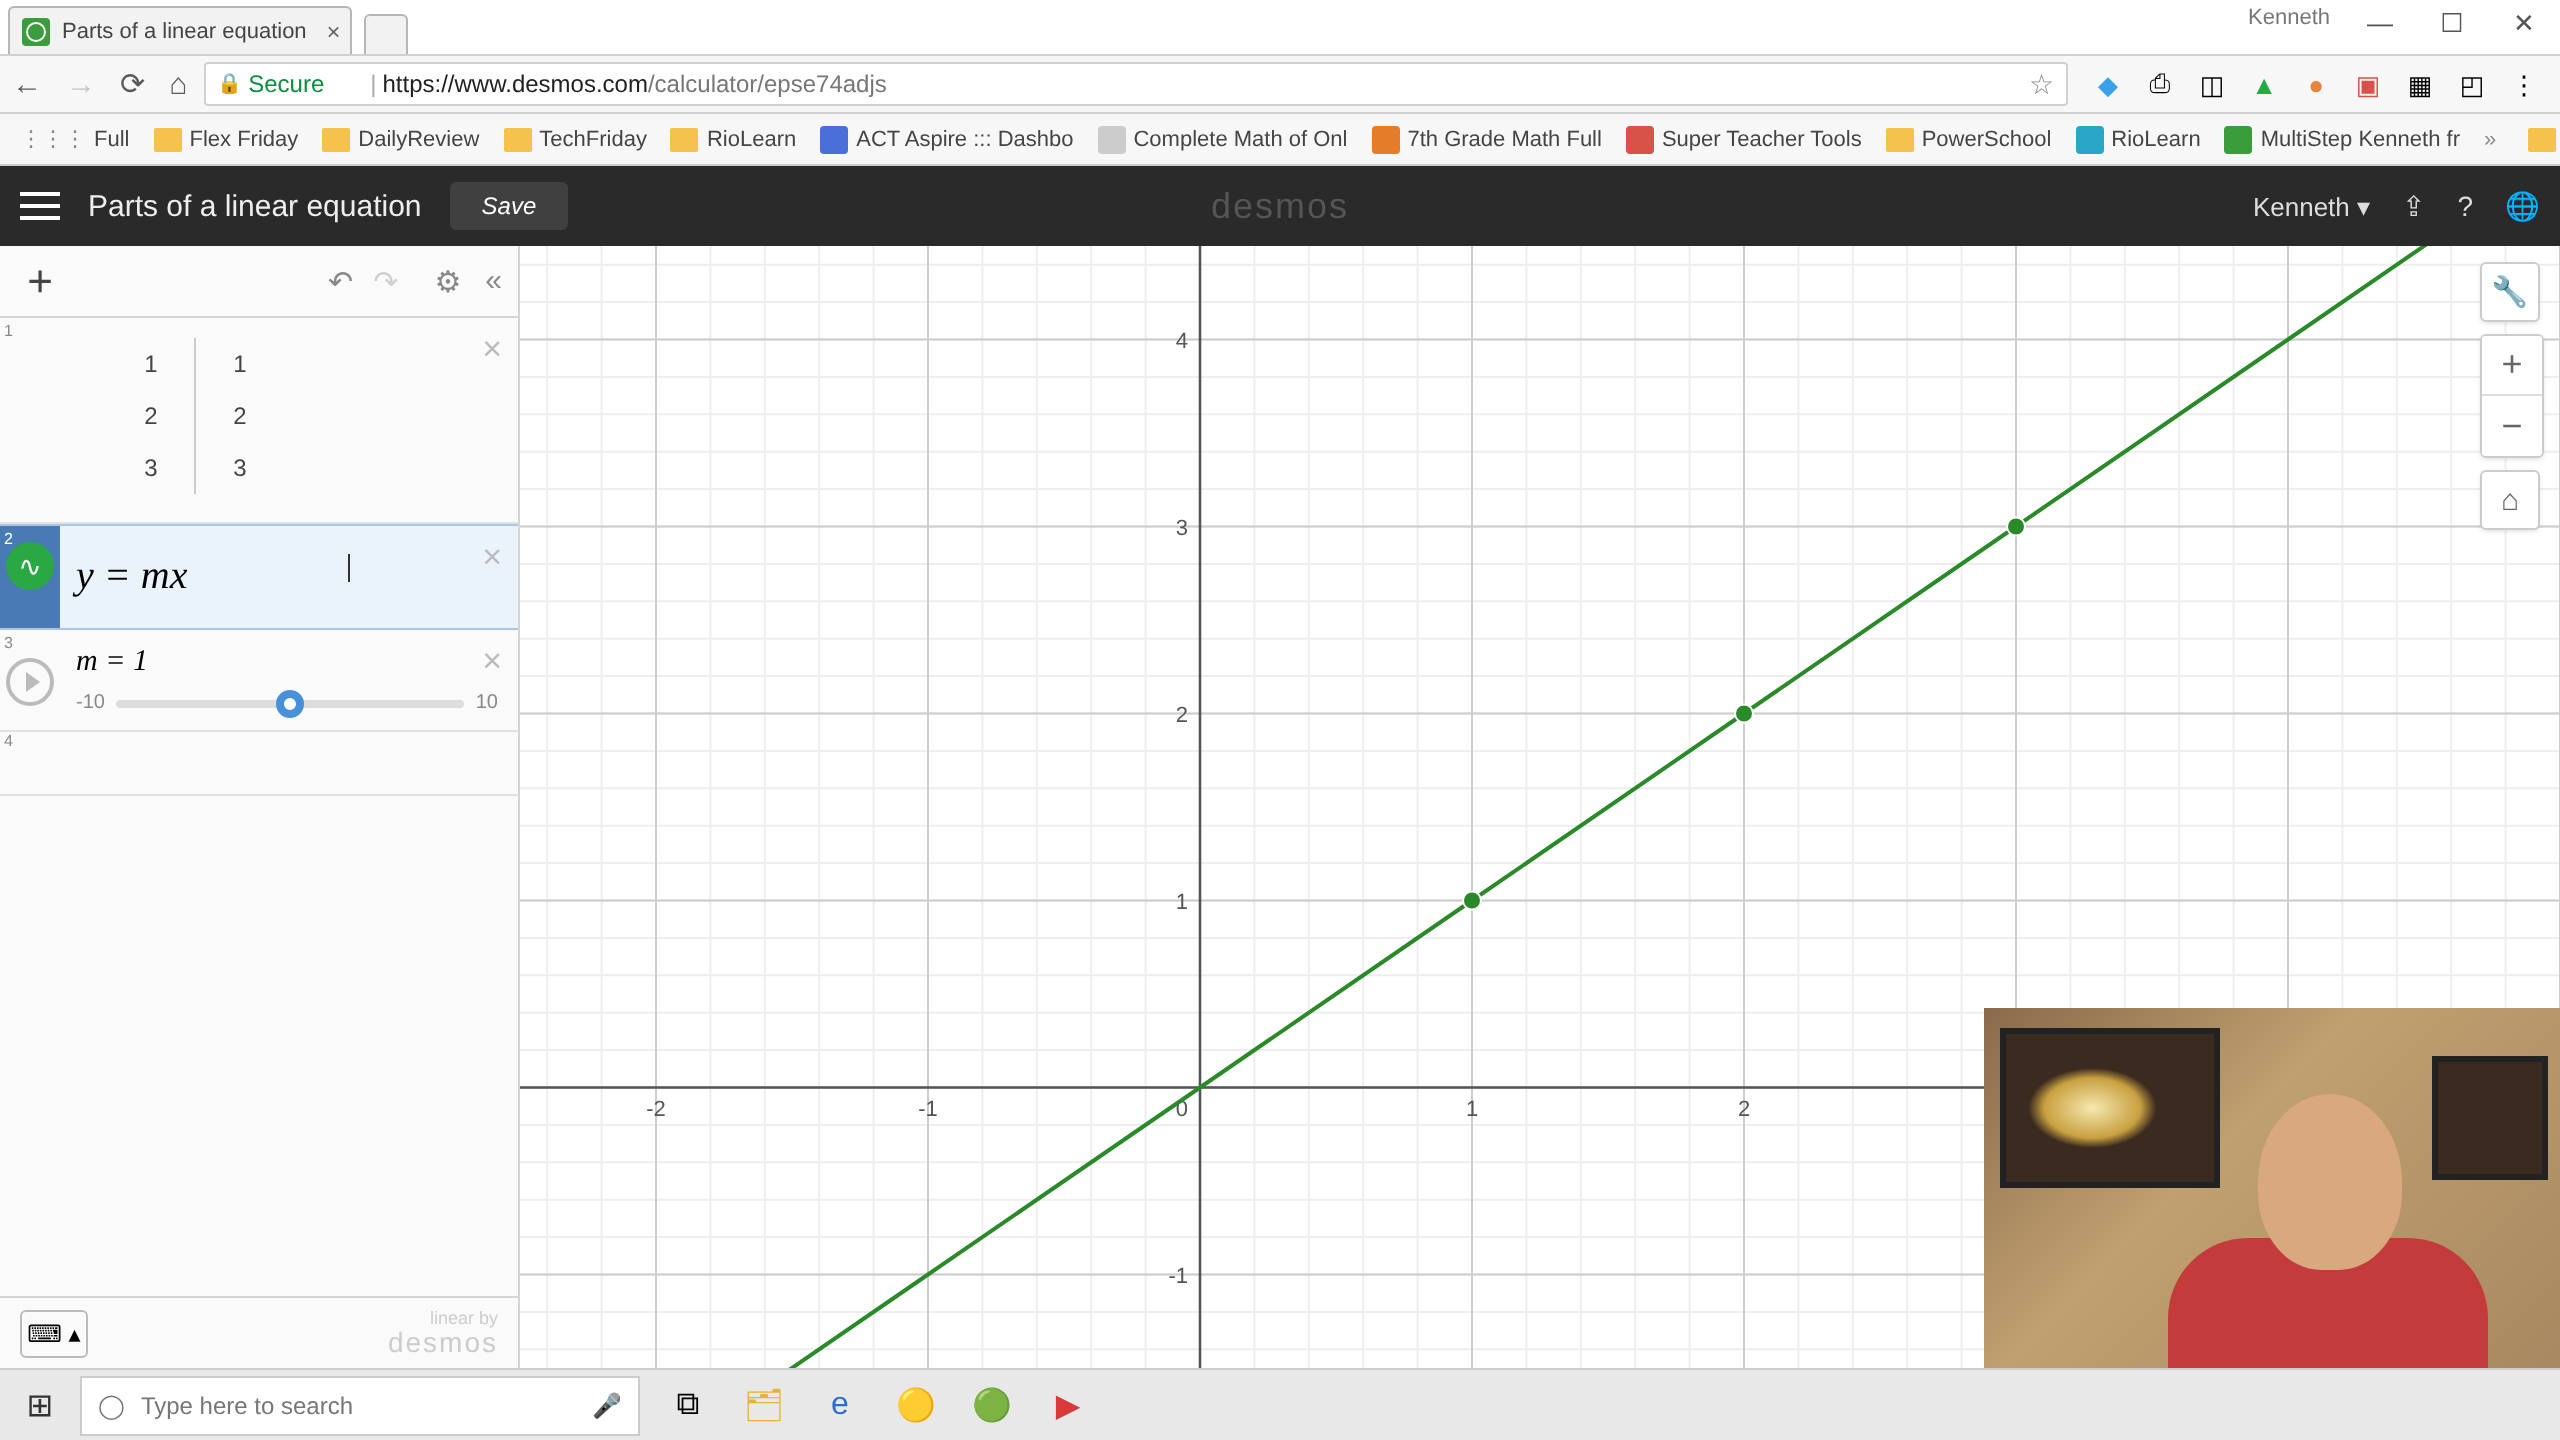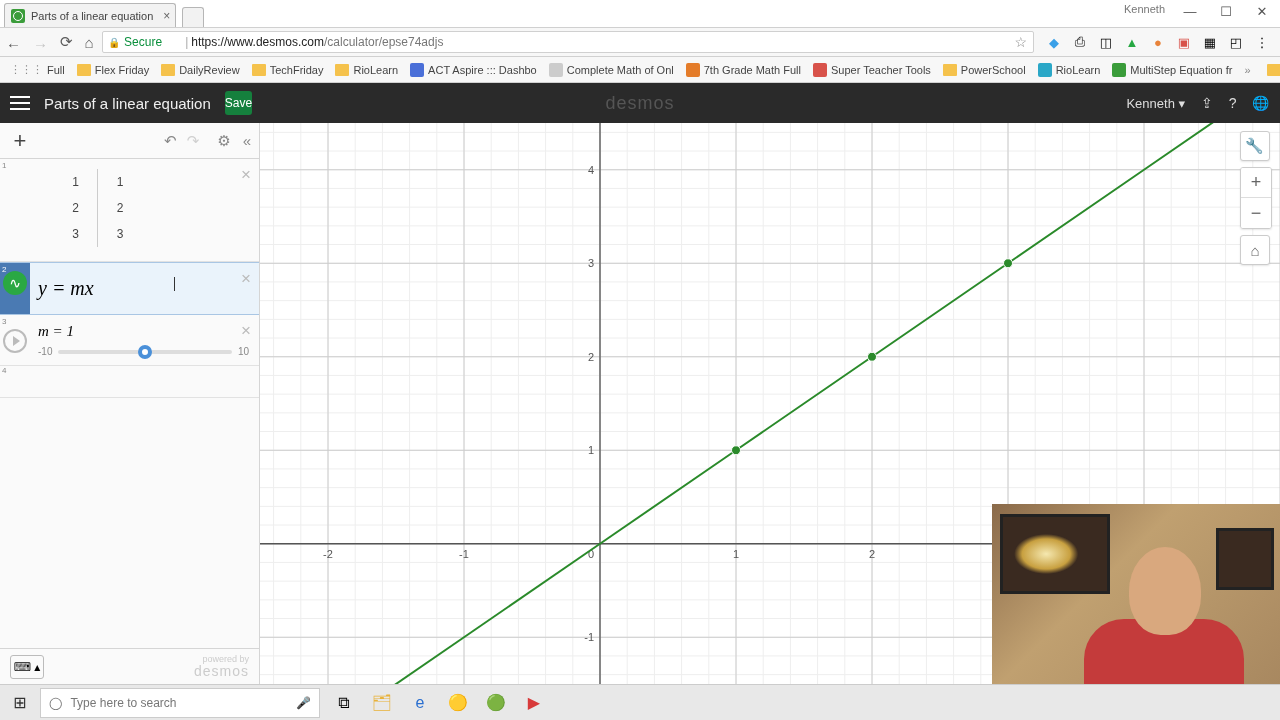--- a/index.html
+++ b/index.html
@@ -44,21 +44,21 @@
 .bk .fav.teal { background:#2aa7c7; }
 .bk .fav.red { background:#d8524a; }
 .bookbar .spacer { flex:1; }
 
 
 .desmos { flex:1; display:flex; flex-direction:column; position:relative; min-height:0; }
 .ds-header { height:40px; background:#2a2a2a; display:flex; align-items:center; padding:0 10px; color:#fff; }
 .hamburger { width:20px; height:14px; display:flex; flex-direction:column; justify-content:space-between; margin-right:14px; }
 .hamburger span { height:2px; background:#fff; }
 .ds-title { font-size:15px; color:#eee; }
-.ds-save { margin-left:14px; background:#15803d; color:#fff; border:none; padding:5px 0; border-radius:3px; font-size:12px; }
+.ds-save { margin-left:14px; background:#404040; color:#fff; border:none; padding:5px 16px; border-radius:3px; font-size:12px;font-style:italic; }
 .ds-logo { position:absolute; left:50%; transform:translateX(-50%); font-size:18px; letter-spacing:1px; color:#555; font-weight:500; }
 .ds-right { margin-left:auto; display:flex; align-items:center; gap:16px; color:#ddd; font-size:14px; }
 .ds-user { font-size:13px; }
 
 .ds-body { flex:1; display:flex; min-height:0; position:relative; }
 
 
 .expr-panel { width:260px; background:#fafafa; border-right:1px solid #d5d5d5; display:flex; flex-direction:column; position:relative; }
 .expr-toolbar { height:36px; border-bottom:1px solid #d5d5d5; display:flex; align-items:center; padding:0 8px; }
 .plus-btn { font-size:22px; color:#444; width:24px; text-align:center; }
@@ -219,21 +219,21 @@
     <div class="bk">
         <span class="fldr"></span>
         <span>PowerSchool</span>
       </div>
     <div class="bk">
         <span class="fav teal"></span>
         <span>RioLearn</span>
       </div>
     <div class="bk">
         <span class="fav green"></span>
-        <span>MultiStep Equation fr</span>
+        <span>MultiStep Kenneth fr</span>
       </div>
     <span style="color:#888;margin:0 4px;">»</span>
     <div class="spacer"></div>
     <div class="bk">
         <span class="fldr"></span>
       </div>
   </div>
 
   <div class="desmos">
     <div class="ds-header">
@@ -312,21 +312,21 @@
           </div>
 
           <div class="empty-row">
             <div class="row-num">4</div>
           </div>
         </div>
 
         <div class="panel-footer">
           <div class="kbd-btn">⌨ ▴</div>
           <div class="pow-logo">
-            <div>powered by</div>
+            <div>linear by</div>
             <div class="d">desmos</div>
           </div>
         </div>
       </div>
 
       <div class="graph-wrap">
         <svg class="graph" id="graph-svg">
             <line x1="13.600000000000012" y1="0" x2="13.600000000000012" y2="561" stroke="#eee"></line>
             <line x1="40.80000000000004" y1="0" x2="40.80000000000004" y2="561" stroke="#eee"></line>
             <line x1="68.00000000000003" y1="0" x2="68.00000000000003" y2="561" stroke="#eee"></line>

